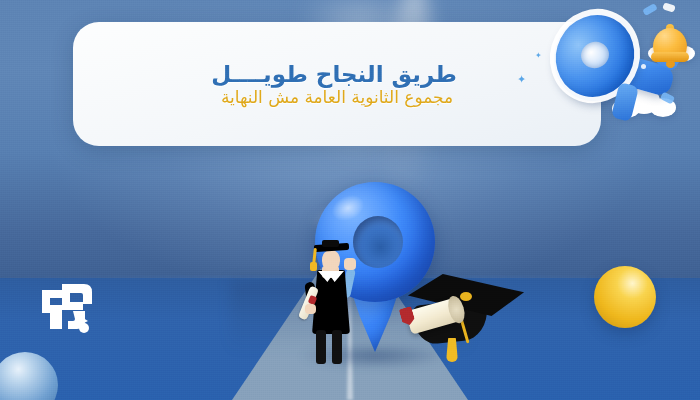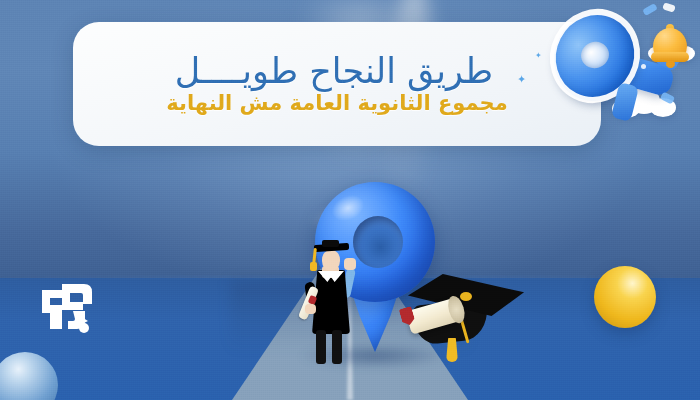--- a/index.html
+++ b/index.html
@@ -78,27 +78,27 @@
     background:linear-gradient(165deg,#fdfefe 0%,#f4f7fa 55%,#eaf0f6 100%);
     border-radius:26px;
     box-shadow:0 6px 22px rgba(20,45,80,.22);
   }
   .banner-inner{
     position:absolute;inset:0;display:flex;flex-direction:column;
     align-items:center;justify-content:center;gap:2px;
     direction:rtl;
   }
   .headline{
-    font-size:35px;font-weight:normal;color:#2f6fb4;
+    font-size:23px;font-weight:bold;color:#2f6fb4;
     letter-spacing:0px;line-height:1.05;white-space:nowrap;
     text-shadow:0 1px 0 rgba(255,255,255,.9);
     padding-right:6px;
   }
   .subline{
-    font-size:21px;font-weight:bold;color:#e0a91b;
+    font-size:17px;font-weight:normal;color:#e0a91b;
     line-height:1.1;white-space:nowrap;
     text-shadow:0 1px 0 rgba(255,255,255,.8);
   }
   .sparkle{
     position:absolute;color:#59a6e8;font-size:11px;line-height:1;
   }
   .cloud-group{position:absolute;filter:drop-shadow(0 2px 3px rgba(40,70,120,.25));}
   .cloud-group i{position:absolute;display:block;background:#fff;border-radius:50%;}
   
   .megaphone{position:absolute;left:545px;top:2px;width:150px;height:128px;}

